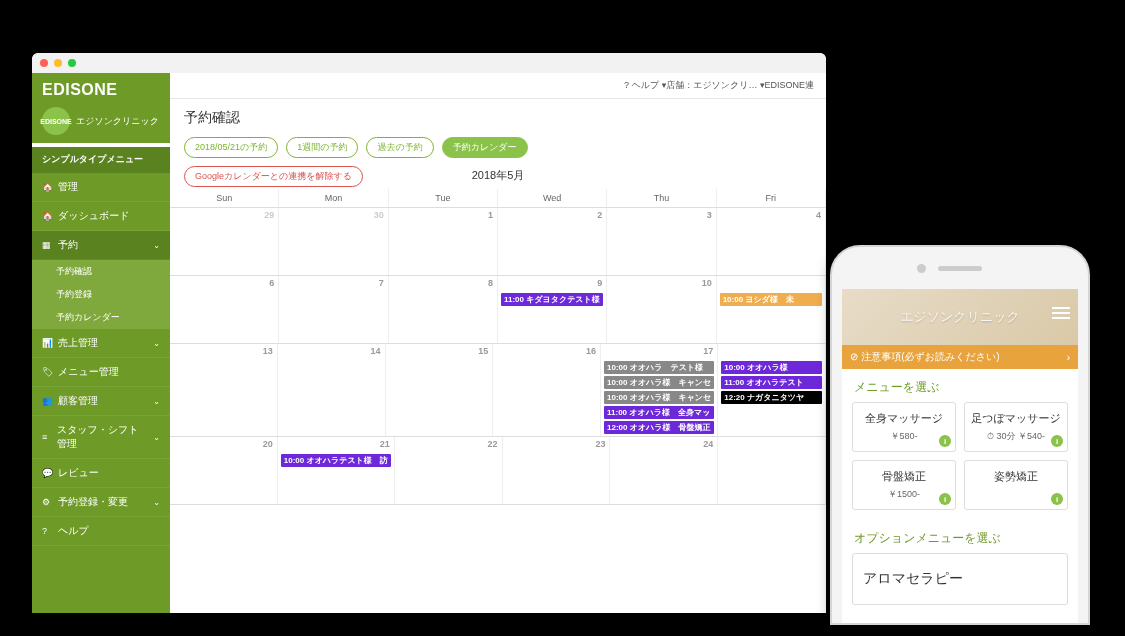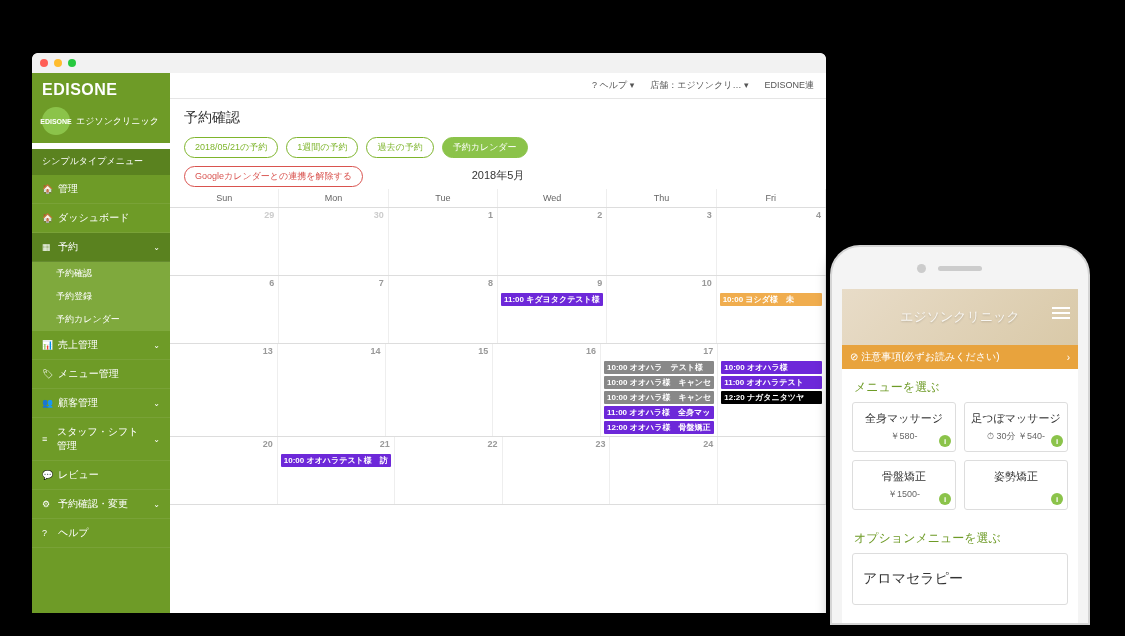--- a/index.html
+++ b/index.html
@@ -12,29 +12,29 @@
 .dot-r { background: #ff5f56; }
 .dot-y { background: #ffbd2e; }
 .dot-g { background: #27c93f; }
 
 .app { display: flex; height: calc(100% - 20px); }
 .sidebar { width: 138px; background: #6e9b27; color: #fff; font-size: 10px; display: flex; flex-direction: column; }
 .logo { padding: 8px 10px 4px; font-size: 16px; font-weight: bold; letter-spacing: 0.5px; }
 .clinic-row { display: flex; align-items: center; gap: 6px; padding: 4px 10px 8px; }
 .clinic-badge { background: #8bc34a; color: #fff; font-size: 7px; width: 28px; height: 28px; border-radius: 50%; display: flex; align-items: center; justify-content: center; font-weight: bold; }
 .clinic-name { font-size: 9px; line-height: 1.2; }
-.simple-menu { background: #5a821f; padding: 6px 10px; font-size: 9px; border-top: 6px solid #ffffff; border-bottom: 1px solid #5a821f; }
+.simple-menu { background: #5a821f; padding: 6px 10px; font-size: 9px; border-top: 4px solid #ffffff; border-bottom: 1px solid #5a821f; font-weight: bold; }
 .nav-item { padding: 7px 10px; display: flex; align-items: center; gap: 6px; cursor: pointer; border-bottom: 1px solid rgba(255,255,255,0.08); }
 .nav-item.open { background: #5a821f; }
 .nav-sub { padding: 5px 10px 5px 24px; background: #7fa93d; cursor: pointer; font-size: 9px; }
 .nav-icon { width: 10px; display: inline-block; font-size: 9px; }
 .chevron { margin-left: auto; font-size: 8px; }
 
 .main { flex: 1; background: #fff; display: flex; flex-direction: column; overflow: hidden; }
-.topbar { height: 26px; display: flex; align-items: center; justify-content: flex-end; gap: 16px; padding: 0 12px; font-size: 9px; color: #555; border-bottom: 1px solid #e5e5e5; }
+.topbar { height: 26px; display: flex; align-items: center; justify-content: flex-end; gap: 0; padding: 0 12px; font-size: 9px; color: #555; border-bottom: 1px solid #e5e5e5; }
 .page-title { padding: 10px 14px; font-size: 14px; color: #333; }
 .pill-row { display: flex; gap: 8px; padding: 0 14px 10px; align-items: center; flex-wrap: wrap; }
 .pill { border: 1px solid #7eb52c; color: #7eb52c; border-radius: 11px; padding: 3px 10px; font-size: 9px; background: #fff; cursor: pointer; }
 .pill.active { background: #8bc34a; color: #fff; border-color: #8bc34a; }
 .pill.red { border-color: #d9534f; color: #d9534f; }
 .month-row { padding: 0 6px 6px; position: relative; font-size: 11px; color: #333; }
 .month-label { text-align: center; }
 
 .cal { flex: 1; padding: 0 0 16px 0; overflow: hidden; }
 .cal-head { display: grid; grid-template-columns: repeat(6, 1fr); font-size: 9px; color: #666; text-align: center; border-bottom: 1px solid #ddd; }
@@ -123,21 +123,21 @@
             <span class="nav-icon">≡</span>
             <span>スタッフ・シフト管理</span>
             <span class="chevron">⌄</span>
           </div>
           <div class="nav-item">
             <span class="nav-icon">💬</span>
             <span>レビュー</span>
           </div>
           <div class="nav-item">
             <span class="nav-icon">⚙</span>
-            <span>予約確認・変更</span>
+            <span>予約登録・変更</span>
             <span class="chevron">⌄</span>
           </div>
           <div class="nav-item">
             <span class="nav-icon">?</span>
             <span>ヘルプ</span>
           </div>
         </div>
     </div>
     <div class="main">
       <div class="topbar">

